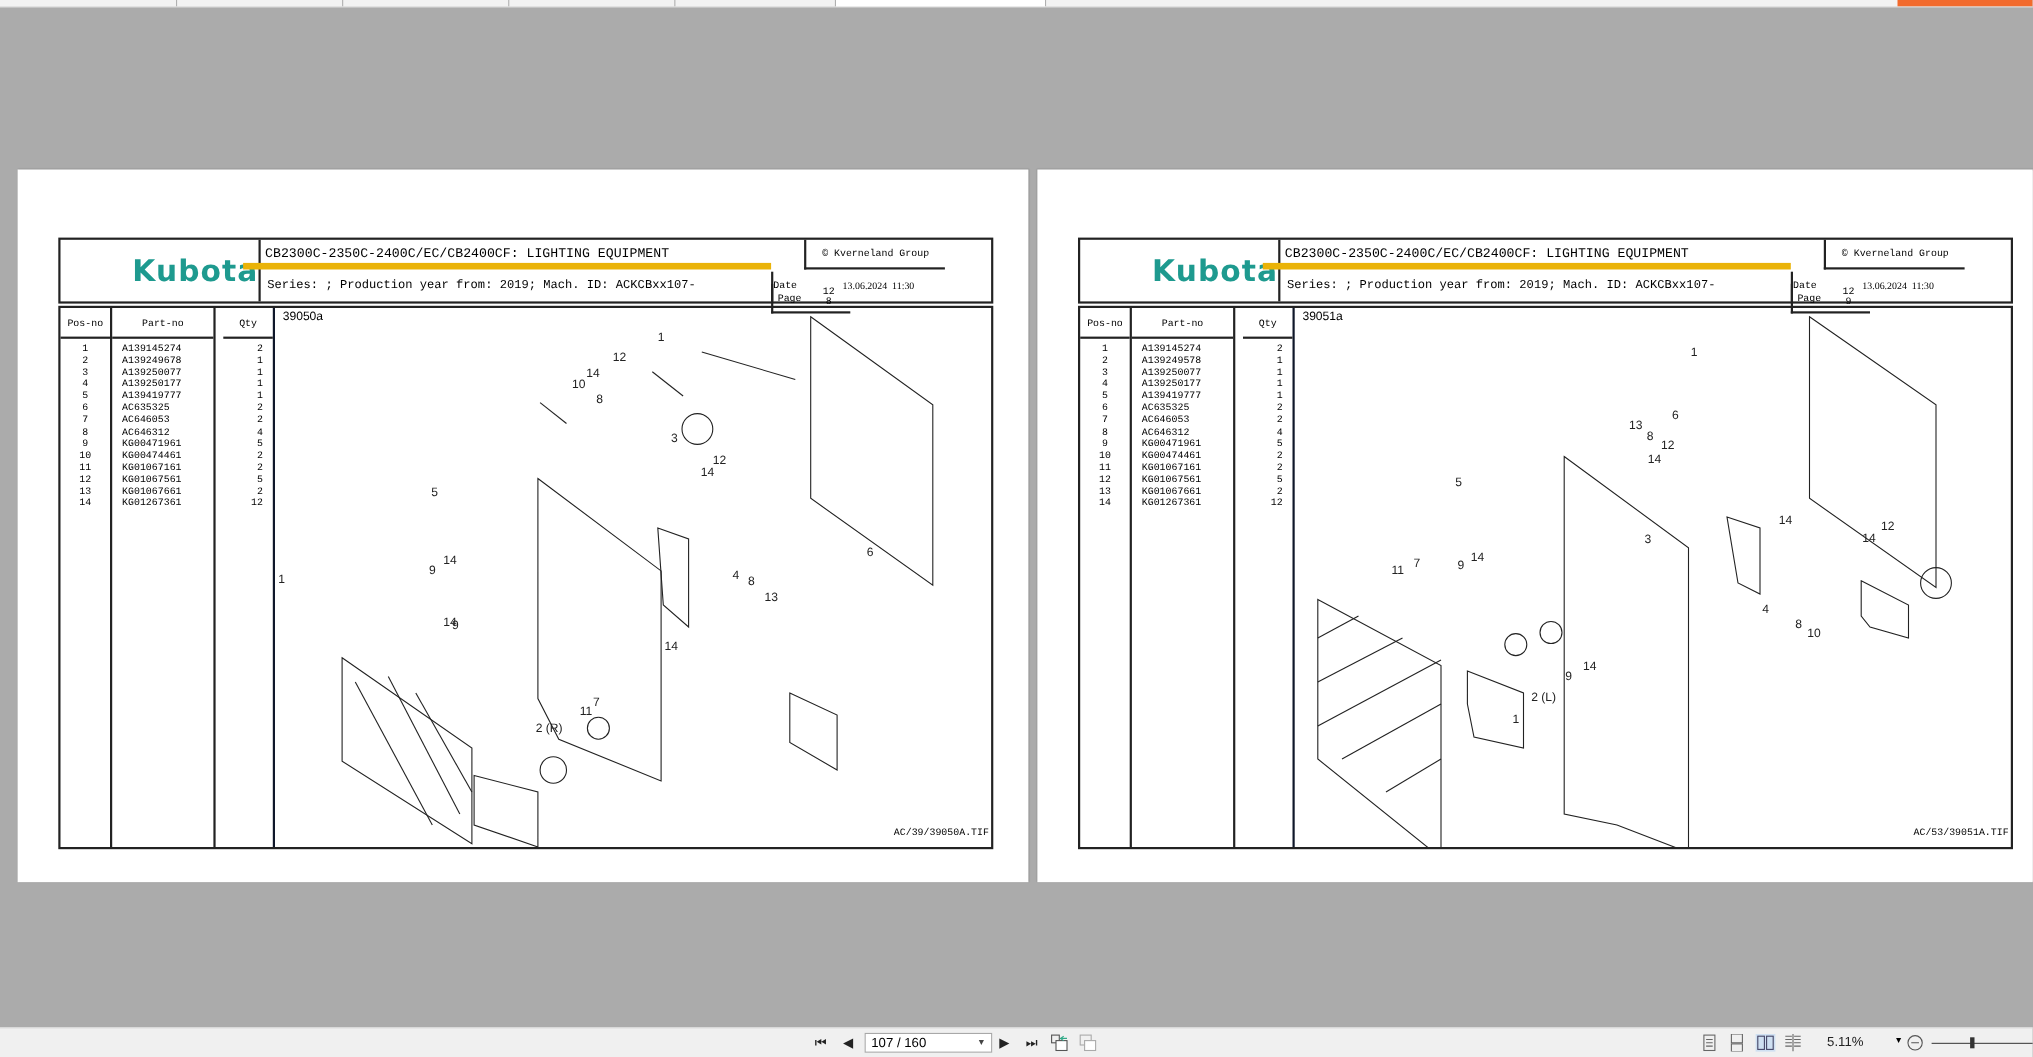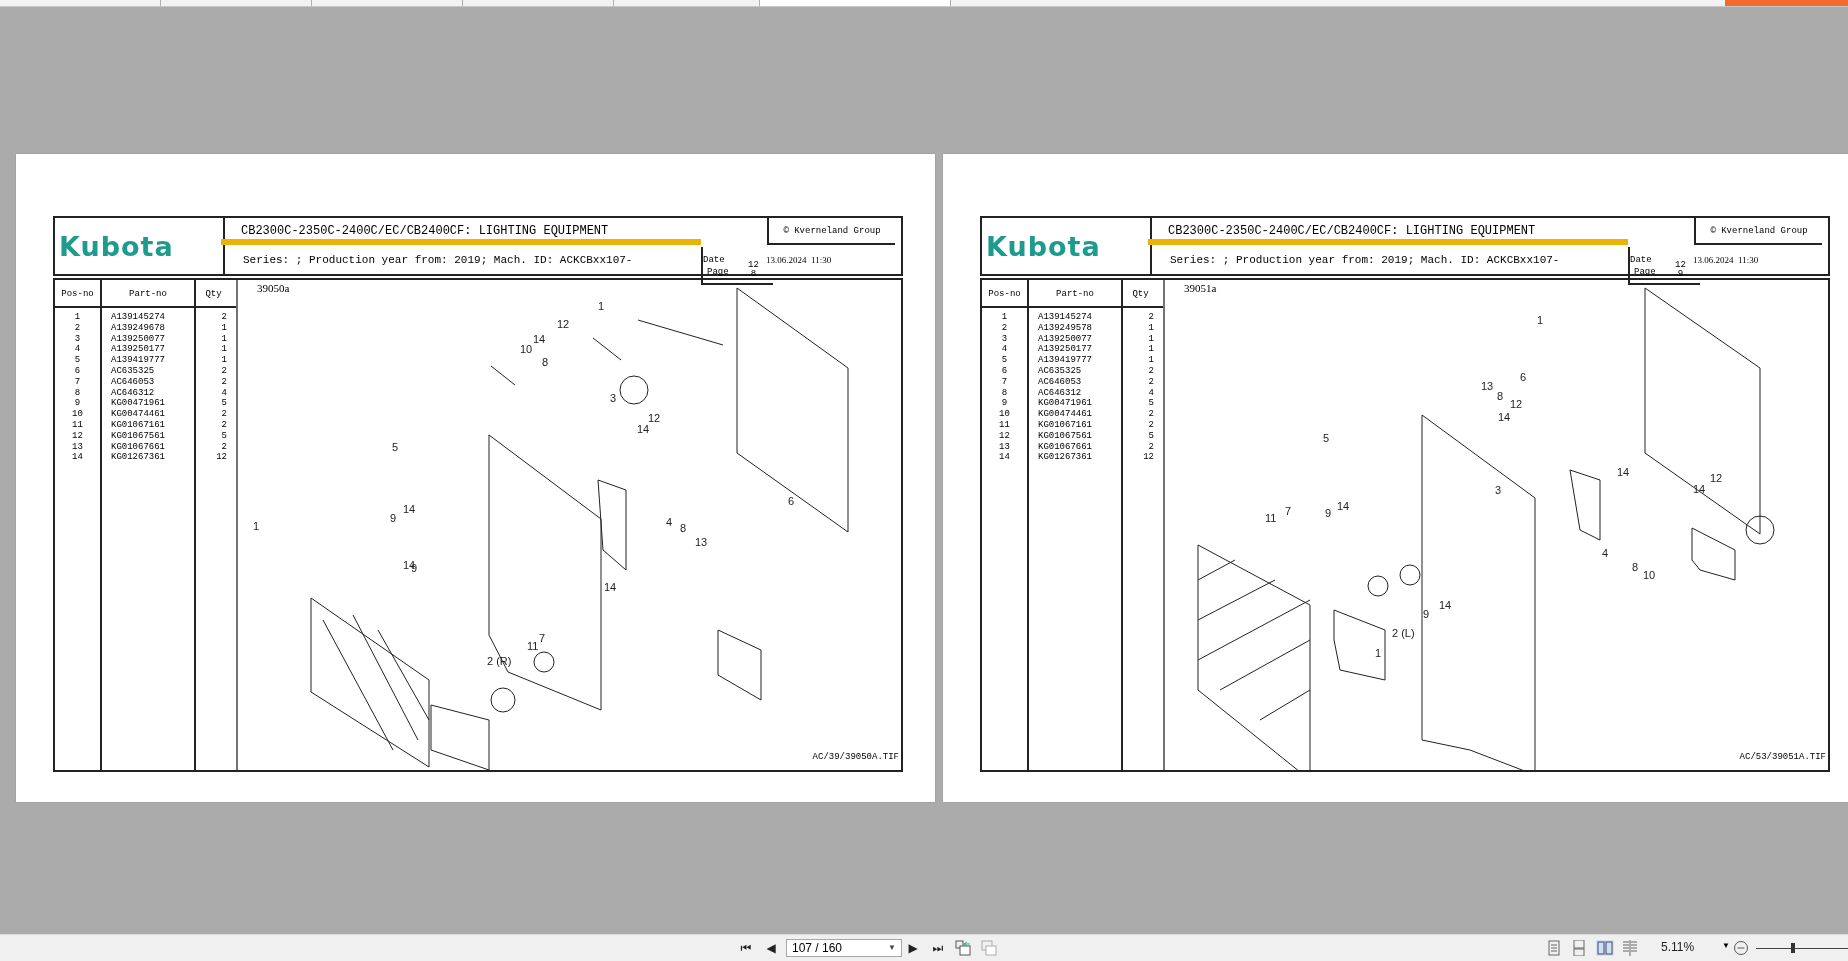--- a/index.html
+++ b/index.html
@@ -6,42 +6,42 @@
   body { width:1848px; height:961px; position:relative; overflow:hidden; background:#ababab; font-family:"Liberation Sans", sans-serif; }
   .tabbar { position:absolute; left:0; top:0; width:1848px; height:6px; background:#f2f2f2; border-bottom:1px solid #c8c8c8; overflow:hidden; }
   .tab { position:absolute; top:0; height:6px; border-right:1px solid #b0b0b0; font-size:9px; color:#333; }
   .tab-active { background:#fff; }
   .tab-orange { position:absolute; right:0; top:0; width:123px; height:6px; background:#f26a2d; }
   .viewer { position:absolute; left:0; top:7px; width:1848px; height:927px; background:#ababab; }
   .page { position:absolute; top:147px; width:919px; height:648px; background:#fff; box-shadow:0 0 1px #777; }
   .page.left { left:16px; }
   .page.right { left:943px; }
   .hdr { position:absolute; left:37px; top:62px; width:850px; height:60px; border:2px solid #222; box-sizing:border-box; font-family:"Liberation Mono", monospace; }
-  .logo-cell { position:absolute; left:4px; top:0; width:164px; height:56px; border-right:2px solid #222; display:flex; align-items:center; justify-content:flex-start; }
+  .logo-cell { position:absolute; left:16px; top:0; width:164px; height:56px; border-right:2px solid #222; display:flex; align-items:center; justify-content:flex-end; }
   .logo { color:#1e9a8f; font-family:"DejaVu Sans", sans-serif; font-weight:bold; font-size:27px; letter-spacing:1px; }
   .title-cell { position:absolute; left:166px; top:0; width:480px; height:27px; border-bottom:6px solid #eab308; font-size:12px; line-height:27px; padding-left:20px; box-sizing:border-box; }
   .series-cell { position:absolute; left:166px; top:29px; width:480px; height:27px; font-size:11px; line-height:27px; padding-left:22px; box-sizing:border-box; }
   .page-cell { position:absolute; left:646px; top:0; width:72px; height:27px; border-left:2px solid #222; border-bottom:2px solid #222; font-size:9px; box-sizing:border-box;margin-top:40px; }
   .page-cell .lbl { position:absolute; left:4px; top:9px; }
   .page-cell .num { position:absolute; left:45px; top:3px; line-height:9px; text-align:center; }
-  .copy-cell { position:absolute; left:712px; top:0; width:128px; height:27px; border-left:2px solid #222; border-bottom:2px solid #222; font-size:9px; line-height:27px; text-align:center; box-sizing:border-box; }
+  .copy-cell { position:absolute; left:676px; top:0; width:128px; height:27px; border-left:2px solid #222; border-bottom:2px solid #222; font-size:9px; line-height:27px; text-align:center; box-sizing:border-box; }
   .date-cell { position:absolute; left:646px; top:29px; width:200px; height:27px; border-left:2px solid #222; font-size:9px; line-height:27px; box-sizing:border-box; padding-left:0; }
   .date-cell .val { position:absolute; left:63px; top:0;font-family:Liberation Serif, serif; }
   .body-frame { position:absolute; left:37px; top:124px; width:850px; height:494px; border:2px solid #222; box-sizing:border-box; font-family:"Liberation Mono", monospace; }
   .col-pos { position:absolute; left:0; top:0; width:45px; height:100%; border-right:2px solid #222; }
   .col-part { position:absolute; left:47px; top:0; width:92px; height:100%; border-right:2px solid #222; }
-  .col-qty { position:absolute; left:136px; top:0; width:45px; height:100%; border-right:2px solid #737373; }
+  .col-qty { position:absolute; left:148px; top:0; width:45px; height:100%; border-right:2px solid #0f172a; }
   .th { position:absolute; top:0; height:28px; border-bottom:2px solid #222; font-size:9px; line-height:28px; text-align:center; box-sizing:border-box; width:100%; }
   .rows { position:absolute; top:32px; left:0; width:100%; }
   .r { height:10.8px; font-size:9px; line-height:10.8px; }
   .col-pos .r { text-align:center; }
   .col-part .r { padding-left:9px; }
   .col-qty .r { text-align:right; padding-right:9px; }
   .diagram { position:absolute; left:188px; top:0; width:658px; height:490px; }
-  .fig-id { position:absolute; left:14px; top:2px; font-size:11px; font-family:Liberation Serif, serif; }
+  .fig-id { position:absolute; left:14px; top:2px; font-size:11px; font-family:Liberation Sans, sans-serif; }
   .tif { position:absolute; right:2px; bottom:8px; font-size:9px; }
   .statusbar { position:absolute; left:0; top:934px; width:1848px; height:27px; background:#f0f0f0; border-top:1px solid #dcdcdc; }
   .nav-btn { position:absolute; top:5px; height:16px; width:18px; font-size:12px; color:#222; text-align:center; line-height:16px; cursor:pointer; }
   .page-box { position:absolute; left:786px; top:4px; width:116px; height:18px; background:#fff; border:1px solid #a8a8a8; box-sizing:border-box; font-size:12px; line-height:16px; padding-left:5px; }
   .page-box .dd { position:absolute; right:5px; top:0; font-size:8px; color:#444; }
   .view-icon { position:absolute; top:5px; width:18px; height:16px; }
   .zoom-val { position:absolute; left:1661px; top:5px; font-size:12px; color:#222; }
   .slider-track { position:absolute; left:1756px; top:13px; width:92px; height:1px; background:#444; }
   .slider-thumb { position:absolute; left:1791px; top:8px; width:4px; height:10px; background:#333; }
   svg text { font-family:"Liberation Sans", sans-serif; }

